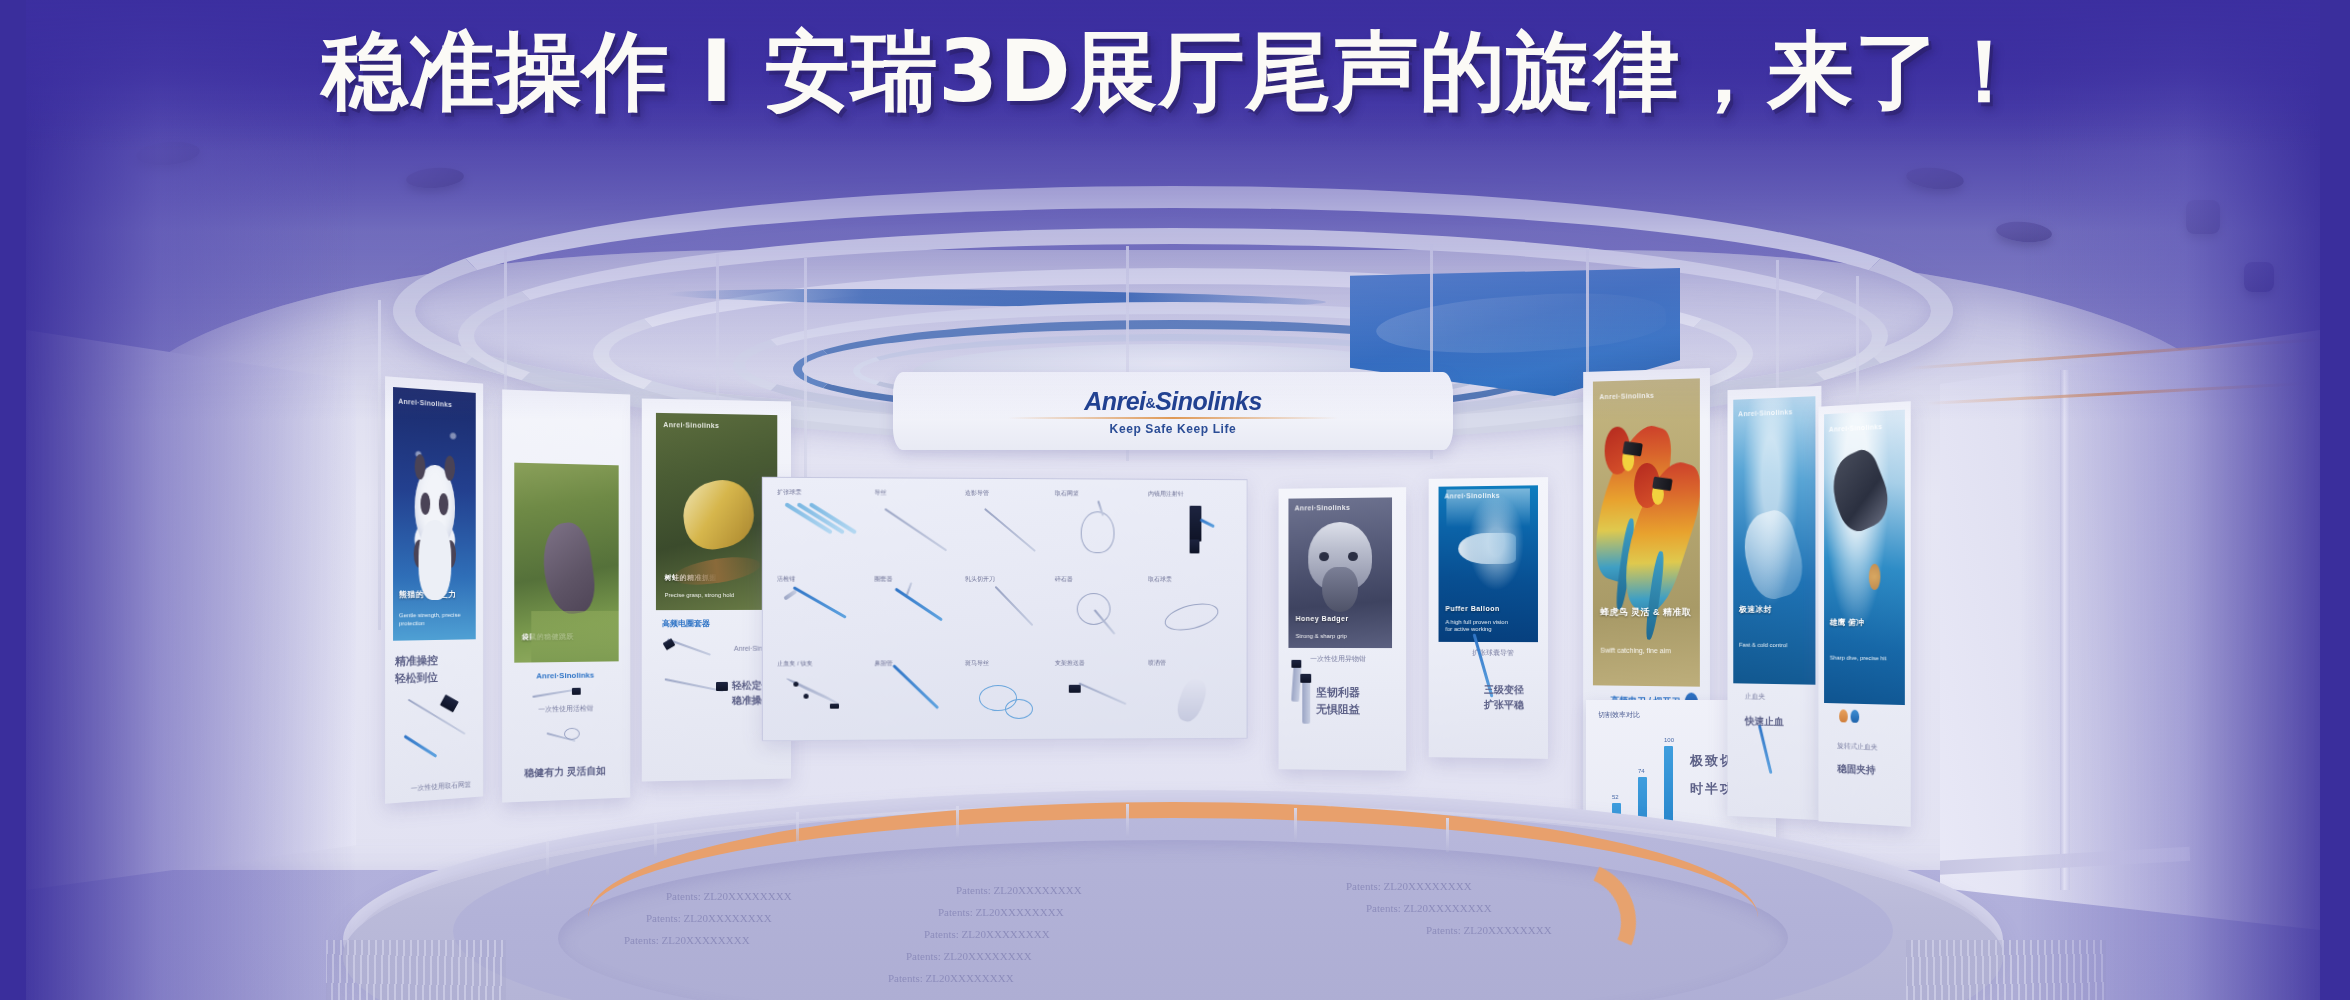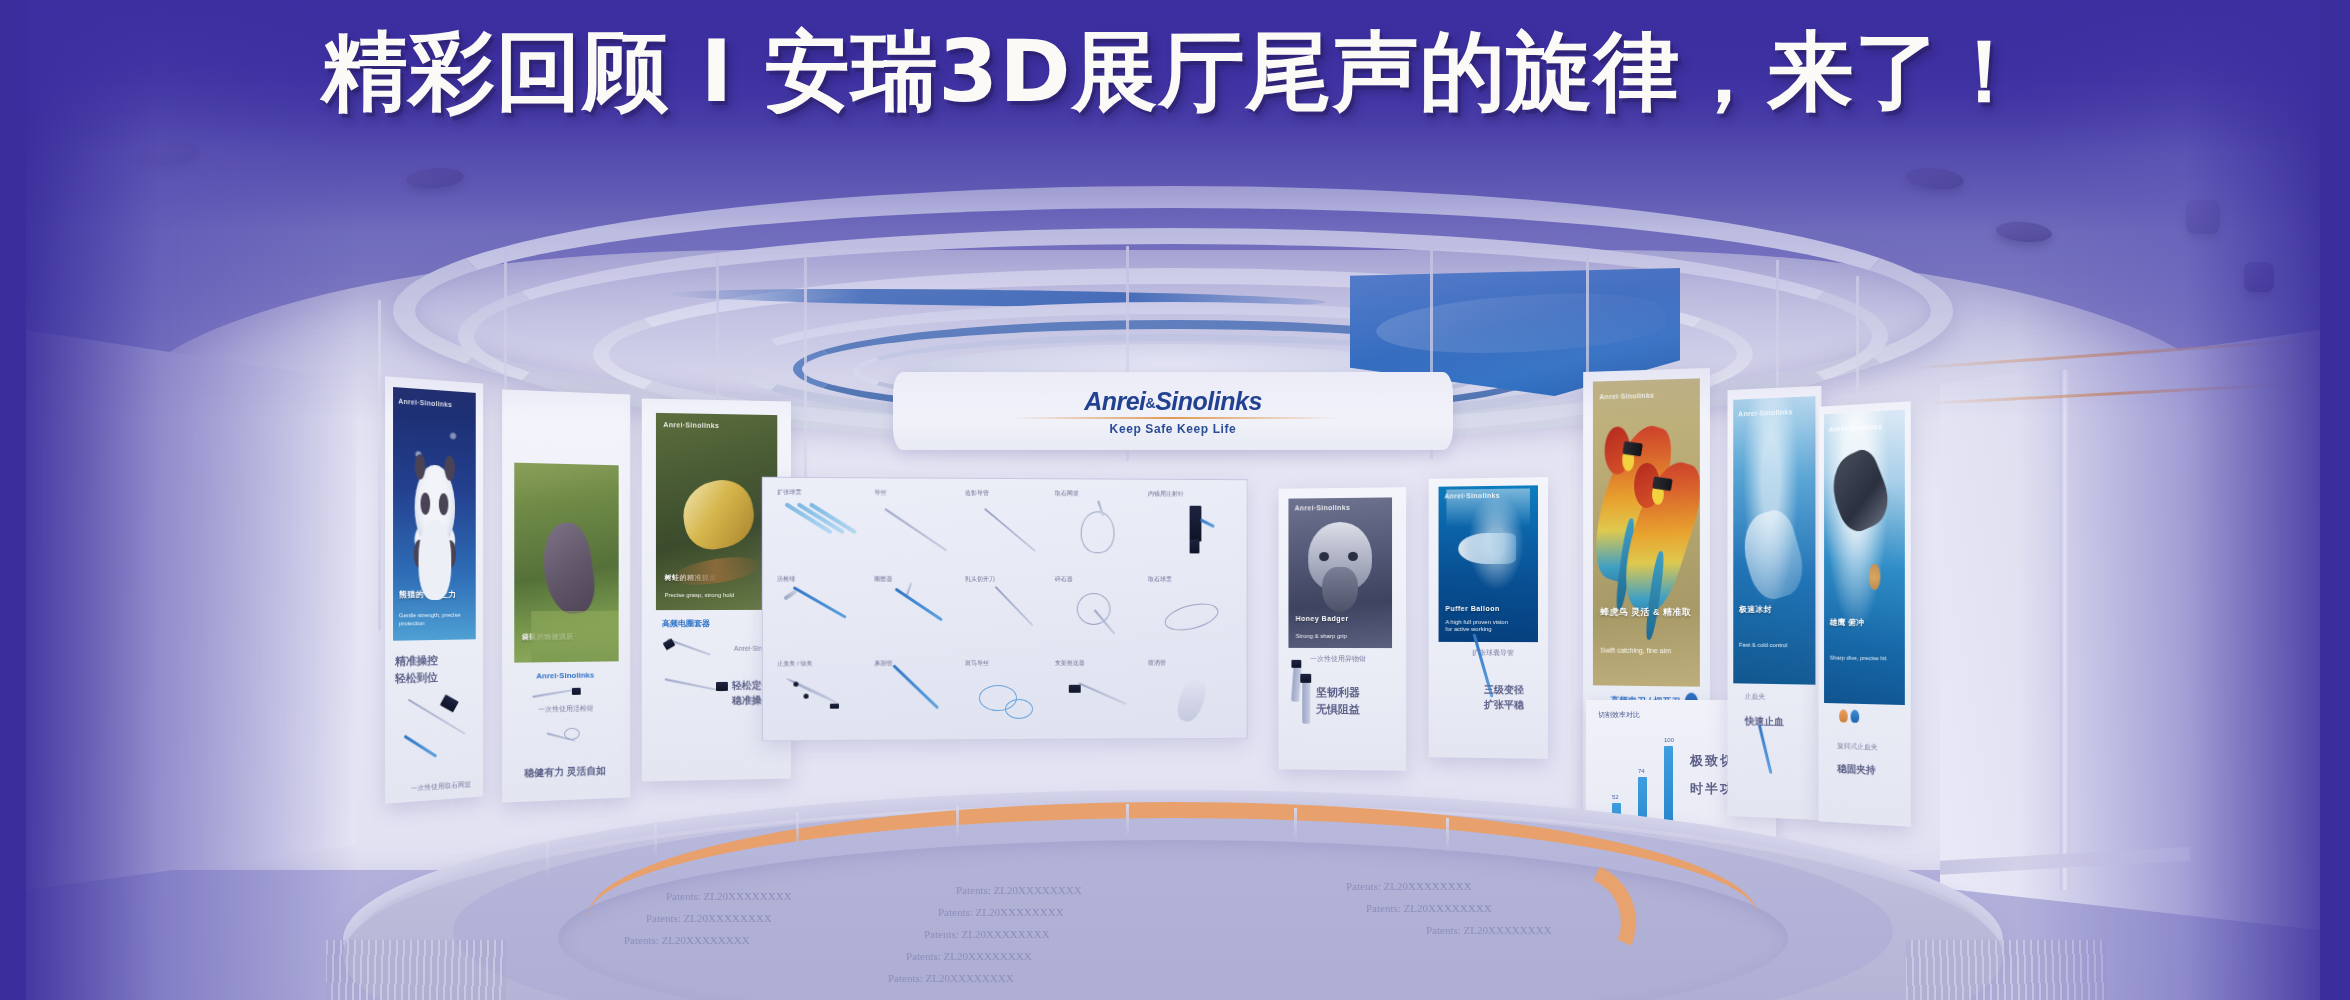--- a/index.html
+++ b/index.html
@@ -657,14 +657,14 @@
 
     <div class="ceiling-wash"></div>
     <div class="vig-l"></div>
     <div class="vig-r"></div>
     <div class="vig-top"></div>
   </div>
 
   <div class="edge-strip left"></div>
   <div class="edge-strip right"></div>
 
-  <div id="title">精彩回顾 I 安瑞3D展厅尾声的旋律，来了！</div>
+  <div id="title">稳准操作 I 安瑞3D展厅尾声的旋律，来了！</div>
 </div>
 
 </body></html>

